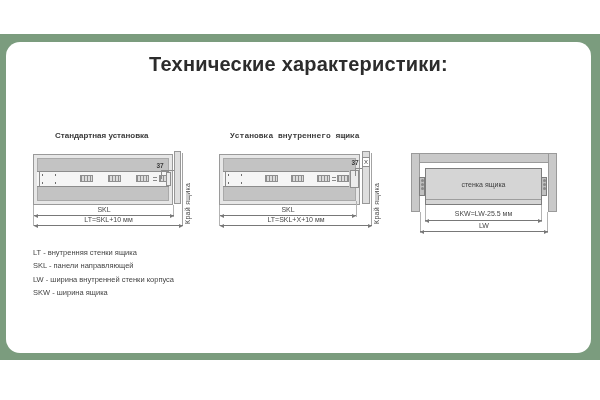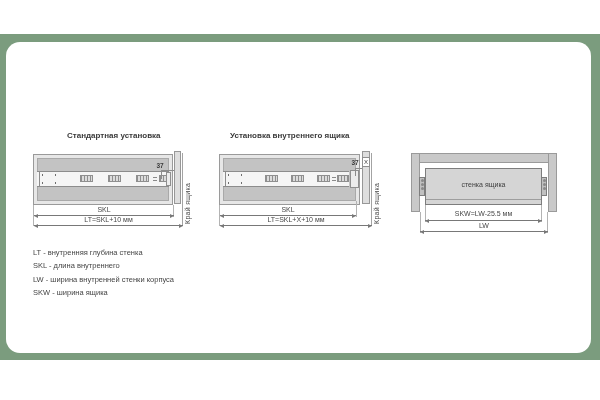--- a/index.html
+++ b/index.html
@@ -39,22 +39,23 @@
   .cross{background:#c0c0c0;border:1px solid #7d7d7d;box-sizing:border-box;}
   .ball{width:3px;height:3px;border-radius:50%;background:#898989;margin:1px auto 0;}
   .legend-item{font-size:7.5px;color:#454545;line-height:13.3px;white-space:nowrap;}
 </style>
 </head>
 <body>
 
 <div id="canvas">
   <div id="green-frame" class="abs" style="background: rgb(123, 156, 126);"></div>
   <div id="card" class="abs" style="background: rgb(255, 255, 255);"></div>
+  <div id="page-title" class="abs">Технические характеристики:</div>
 
-  <div class="abs diag-title" style="left:55px;top:131px;margin-left:12px;">Стандартная установка</div>
+  <div class="abs diag-title" style="left:55px;top:131px;">Стандартная установка</div>
   <div class="abs panel-outer" style="left:33px;top:154px;width:140px;height:51px;"></div>
   <div class="abs panel-inner" style="left:37px;top:158px;width:132px;height:43px;"></div>
   <div class="abs rail" style="left:37px;top:171px;width:132px;height:16px;"></div>
   <div class="abs lead-v" style="left:39px;top:172px;height:14px;"></div>
   <div class="abs dot" style="left:42px;top:174px;"></div>
   <div class="abs dot" style="left:42px;top:182px;"></div>
   <div class="abs dot" style="left:55px;top:174px;"></div>
   <div class="abs dot" style="left:55px;top:182px;"></div>
   <div class="abs holes" style="left:80px;top:175px;width:13px;"></div>
   <div class="abs holes" style="left:108px;top:175px;width:13px;"></div>
@@ -68,21 +69,21 @@
   <div class="abs lead-v" style="left:161px;top:170px;height:9px;"></div>
   <div class="abs edge-line" style="left:182px;top:153px;height:72px;"></div>
   <div class="abs vtext" style="left:184px;top:172px;height:52px;">Край ящика</div>
   <div class="abs ext" style="left:33px;top:205px;height:21px;"></div>
   <div class="abs ext" style="left:173px;top:205px;height:12px;"></div>
   <div class="abs dimtext" style="left:34px;top:206px;width:140px;">SKL</div>
   <div class="abs dim" style="left:34px;top:215px;width:140px;"></div>
   <div class="abs dimtext" style="left:34px;top:216px;width:149px;">LT=SKL+10 мм</div>
   <div class="abs dim" style="left:34px;top:225px;width:149px;"></div>
 
-  <div class="abs diag-title" style="left:230px;top:131px;">Установка внутреннего ящика</div>
+  <div class="abs diag-title" style="left:230px;top:131px;font-family:Liberation Mono, monospace;">Установка внутреннего ящика</div>
   <div class="abs panel-outer" style="left:219px;top:154px;width:141px;height:51px;"></div>
   <div class="abs panel-inner" style="left:223px;top:158px;width:133px;height:43px;"></div>
   <div class="abs rail" style="left:223px;top:171px;width:126px;height:16px;"></div>
   <div class="abs lead-v" style="left:225px;top:172px;height:14px;"></div>
   <div class="abs dot" style="left:228px;top:174px;"></div>
   <div class="abs dot" style="left:228px;top:182px;"></div>
   <div class="abs dot" style="left:241px;top:174px;"></div>
   <div class="abs dot" style="left:241px;top:182px;"></div>
   <div class="abs holes" style="left:265px;top:175px;width:13px;"></div>
   <div class="abs holes" style="left:291px;top:175px;width:13px;"></div>
@@ -123,18 +124,18 @@
   <div class="abs ext" style="left:425px;top:205px;height:17px;"></div>
   <div class="abs ext" style="left:541px;top:205px;height:17px;"></div>
   <div class="abs dimtext" style="left:425px;top:210px;width:117px;">SKW=LW-25.5 мм</div>
   <div class="abs dim" style="left:425px;top:220px;width:117px;"></div>
   <div class="abs ext" style="left:420px;top:212px;height:21px;"></div>
   <div class="abs ext" style="left:547px;top:212px;height:21px;"></div>
   <div class="abs dimtext" style="left:420px;top:222px;width:128px;">LW</div>
   <div class="abs dim" style="left:420px;top:231px;width:128px;"></div>
 
   <div class="abs" style="left:33px;top:246px;">
-    <div class="legend-item">LT - внутренняя глубина стенка</div>
-    <div class="legend-item">SKL - длина внутреннего</div>
+    <div class="legend-item">LT - внутренняя стенки ящика</div>
+    <div class="legend-item">SKL - панели направляющей</div>
     <div class="legend-item">LW - ширина внутренней стенки корпуса</div>
     <div class="legend-item">SKW - ширина ящика</div>
   </div>
 </div>
 
 </body></html>

